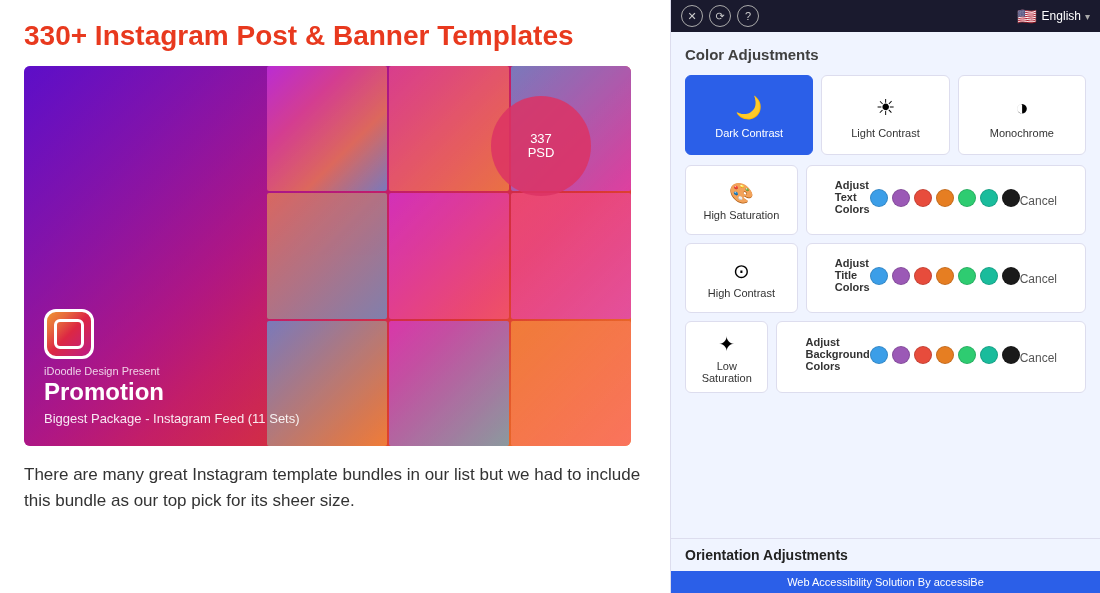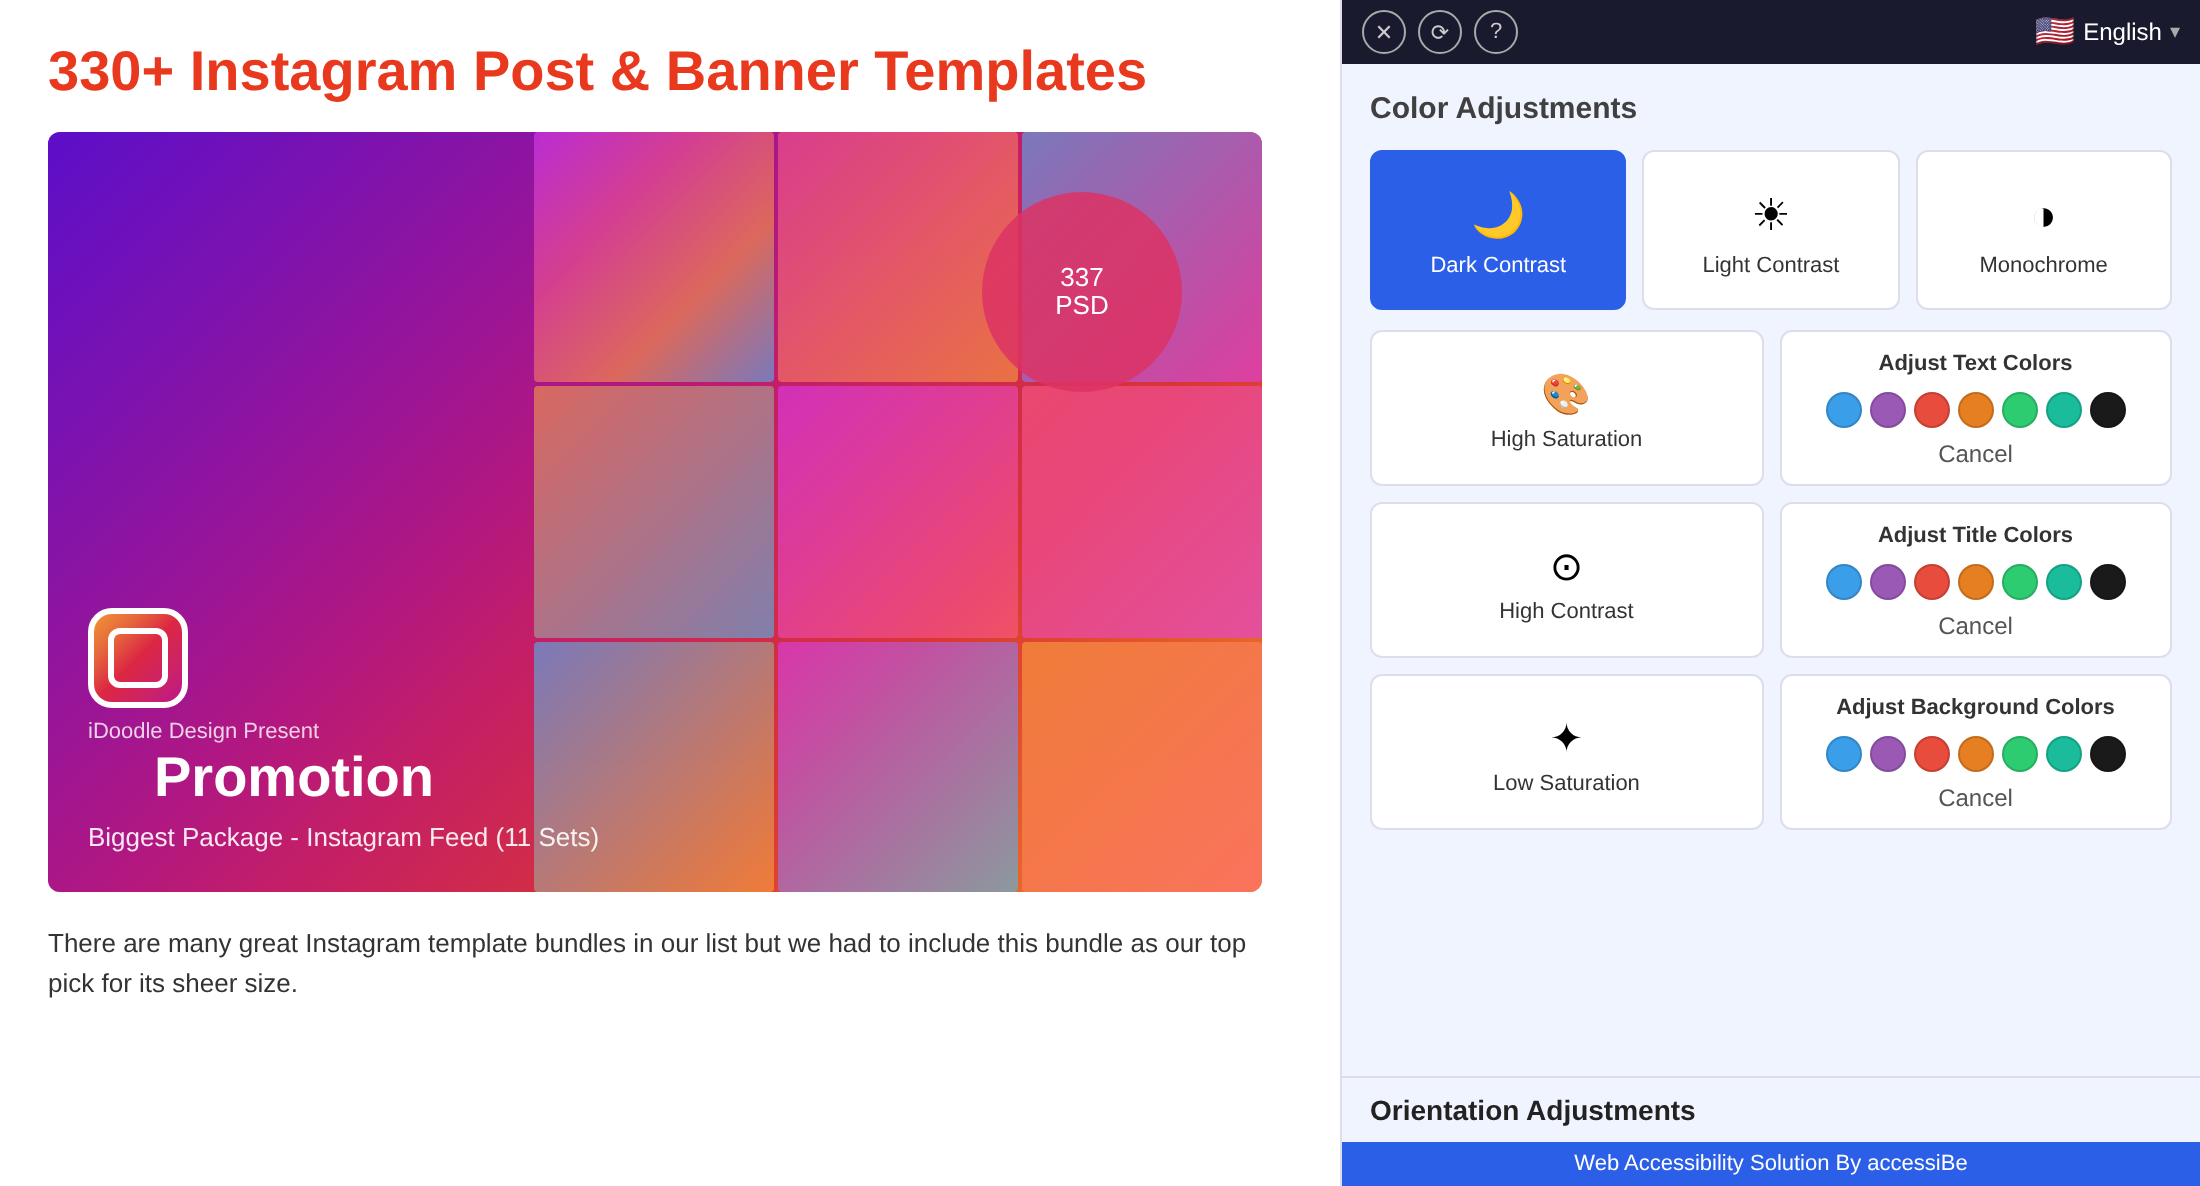--- a/index.html
+++ b/index.html
@@ -89,21 +89,21 @@
       background: linear-gradient(135deg, #f09433, #e6683c, #dc2743, #cc2366, #bc1888);
     }
     .hero-ig-logo::after {
       content: '';
       width: 24px;
       height: 24px;
       border: 3px solid white;
       border-radius: 6px;
     }
     .hero-brand { font-size: 11px; color: rgba(255,255,255,0.8); margin-bottom: 2px; }
-    .hero-title { font-size: 28px; font-weight: bold; color: white; line-height: 1.1; margin-left: 33px; }
+    .hero-title { font-size: 24px; font-weight: bold; color: white; line-height: 1.1; }
     .hero-subtitle { font-size: 18px; color: white; margin-top: 2px; }
     .hero-footer { font-size: 13px; color: rgba(255,255,255,0.9); margin-top: 6px; }
 
     
     .grid-overlay {
       position: absolute;
       top: 0; right: 0;
       width: 60%;
       height: 100%;
       display: grid;
@@ -119,21 +119,21 @@
     .grid-cell:nth-child(2) { background: linear-gradient(135deg, #ff6090, #ffab40); }
     .grid-cell:nth-child(3) { background: linear-gradient(135deg, #40c4ff, #e040fb); }
     .grid-cell:nth-child(4) { background: linear-gradient(135deg, #ffab40, #40c4ff); }
     .grid-cell:nth-child(5) { background: linear-gradient(135deg, #e040fb, #ff6090); }
     .grid-cell:nth-child(6) { background: linear-gradient(135deg, #ff6090, #e040fb); }
     .grid-cell:nth-child(7) { background: linear-gradient(135deg, #40c4ff, #ffab40); }
     .grid-cell:nth-child(8) { background: linear-gradient(135deg, #e040fb, #40c4ff); }
     .grid-cell:nth-child(9) { background: linear-gradient(135deg, #ffab40, #ff6090); }
 
     .description {
-      font-size: 13px;
+      font-size: 17px;
       color: #333;
       line-height: 1.55;
     }
     .description p { margin-bottom: 8px; }
 
     
     .right-panel {
       width: 430px;
       height: 593px;
       background: #f0f4ff;
@@ -260,23 +260,23 @@
       font-size: 11px;
       color: #333;
       font-weight: 500;
       text-align: center;
     }
 
     .adjust-colors-card {
       background: #fff;
       border: 1.5px solid #dde;
       border-radius: 6px;
-      padding: 10px 12px 8px;
-      display: flex;
-      flex-direction: column;
+      padding: 10px 28px 8px;
+      display: flex;
+      flex-direction: row;
       align-items: center;
     }
     .adjust-colors-card .adjust-title {
       font-size: 11px;
       color: #333;
       font-weight: 600;
       margin-bottom: 8px;
     }
     .color-swatches {
       display: flex;

